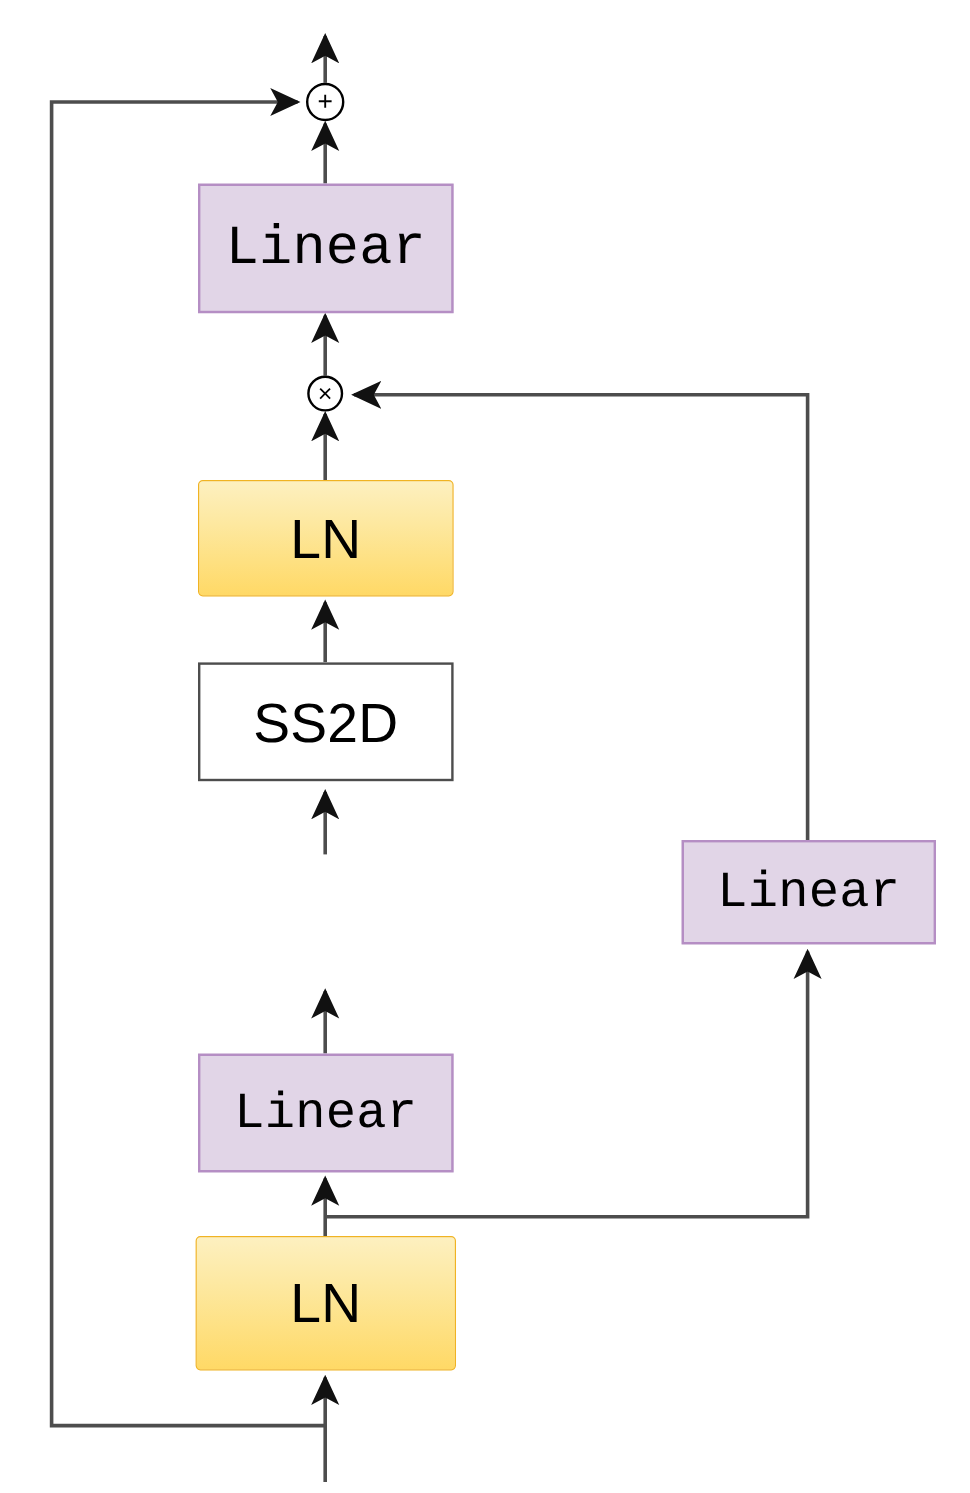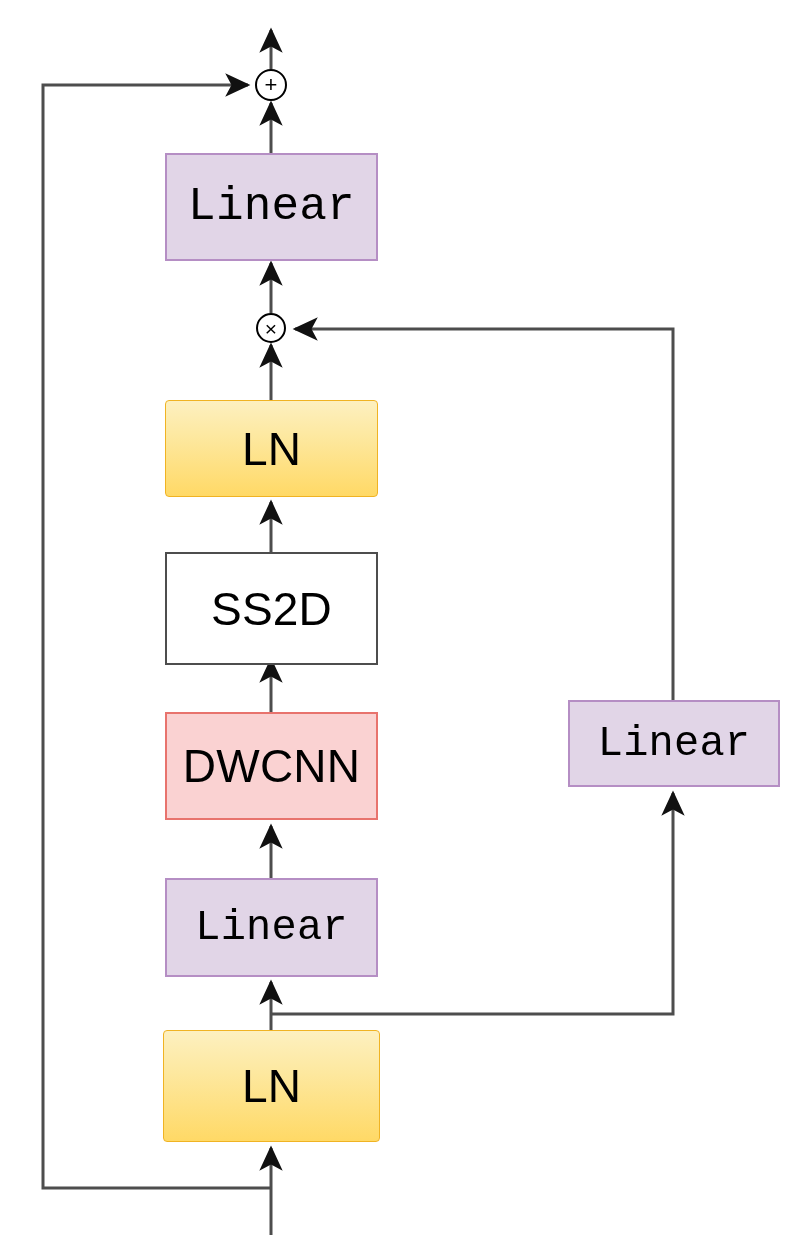--- a/index.html
+++ b/index.html
@@ -98,27 +98,24 @@
   </svg>
 
   <div class="node-box box-purple" style="left: 165px; top: 153px; width: 213px; height: 108px; font-size: 46px;">
     <span>Linear</span>
   </div>
 
   <div class="node-box box-yellow" style="left: 165px; top: 400px; width: 213px; height: 97px; font-size: 46px;">
     <span>LN</span>
   </div>
 
-  <div class="node-box box-white" style="left: 165px; top: 552px; width: 213px; height: 113px; font-size: 46px;">
+  <div class="node-box box-white" style="left: 165px; top: 552px; width: 213px; height: 99px; font-size: 46px;">
     <span>SS2D</span>
   </div>
 
-  <div class="node-box box-pink" style="left: 165px; top: 712px; width: 213px; height: 108px; font-size: 46px;">
-    <span>DWCNN</span>
-  </div>
 
   <div class="node-box box-purple" style="left: 165px; top: 878px; width: 213px; height: 99px; font-size: 42px;">
     <span>Linear</span>
   </div>
 
   <div class="node-box box-yellow" style="left: 163px; top: 1030px; width: 217px; height: 112px; font-size: 46px;">
     <span>LN</span>
   </div>
 
   <div class="node-box box-purple" style="left: 568px; top: 700px; width: 212px; height: 87px; font-size: 42px;">

